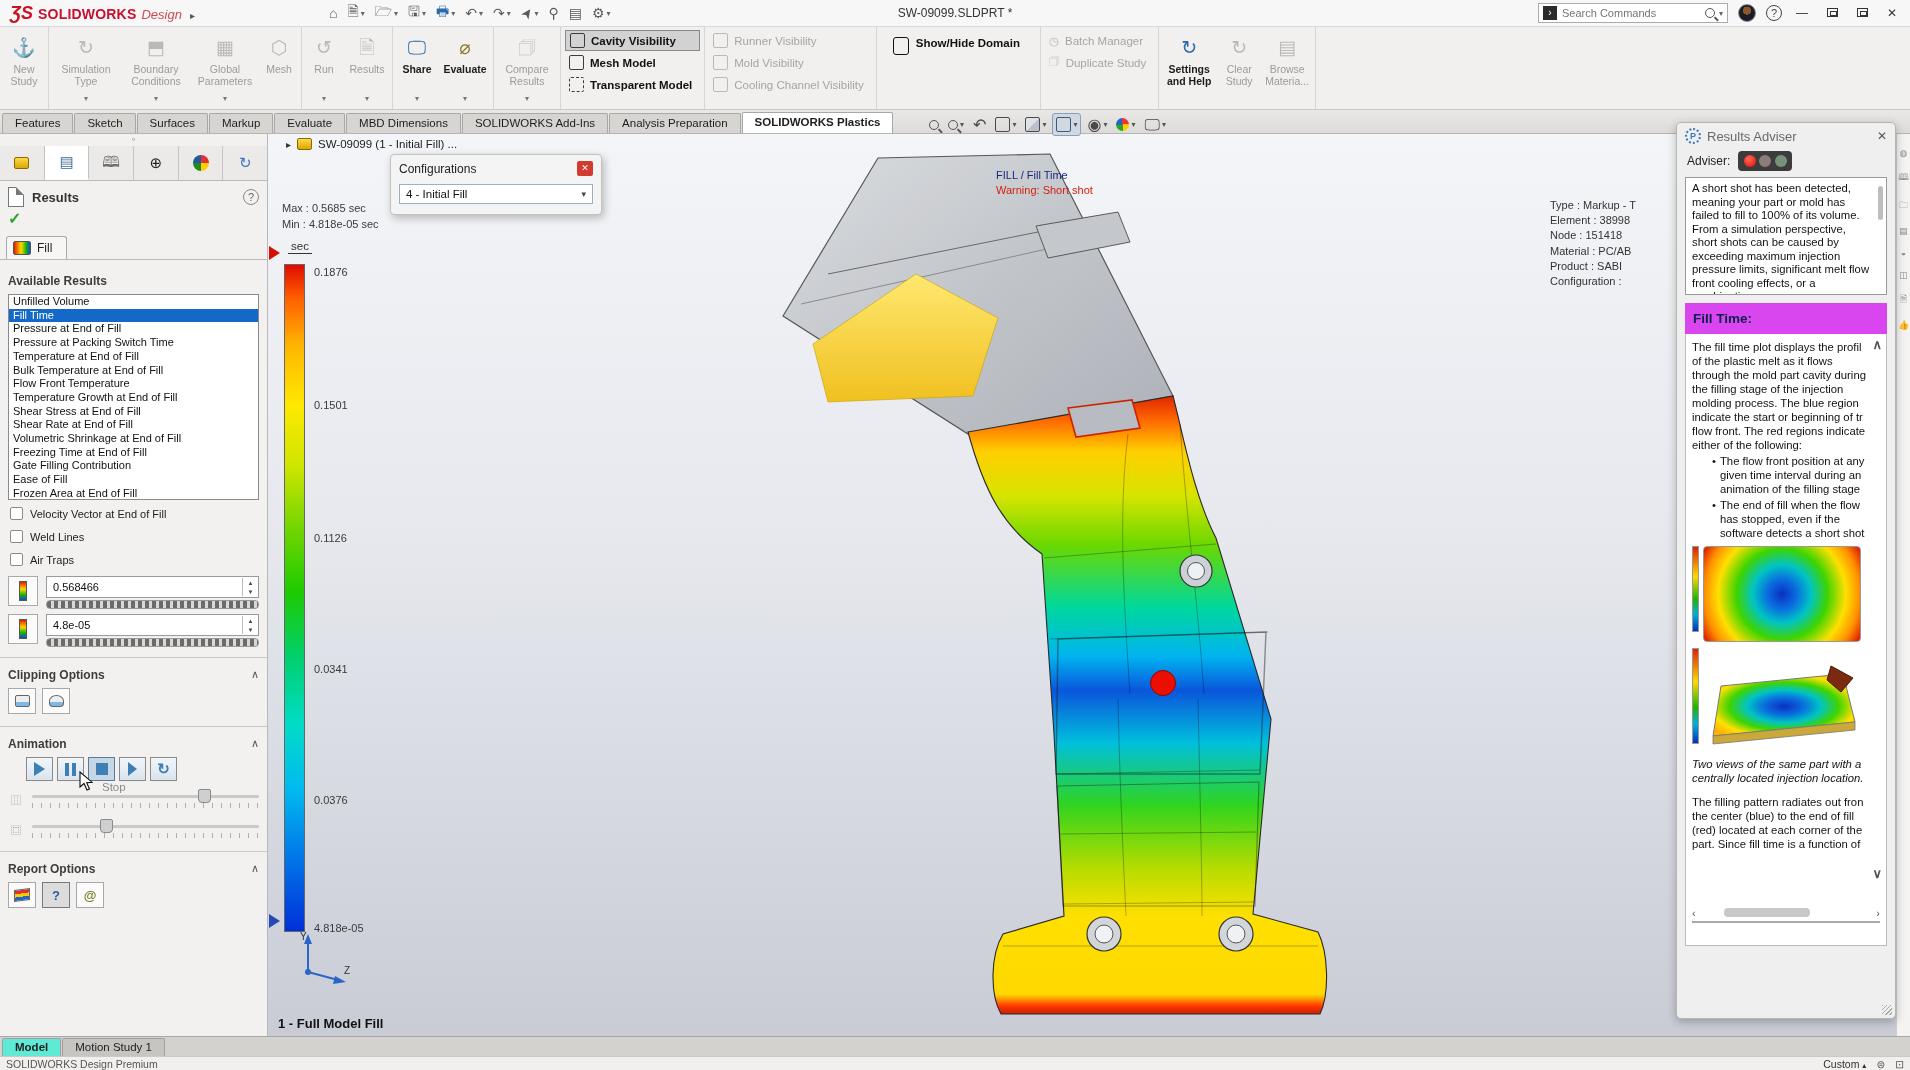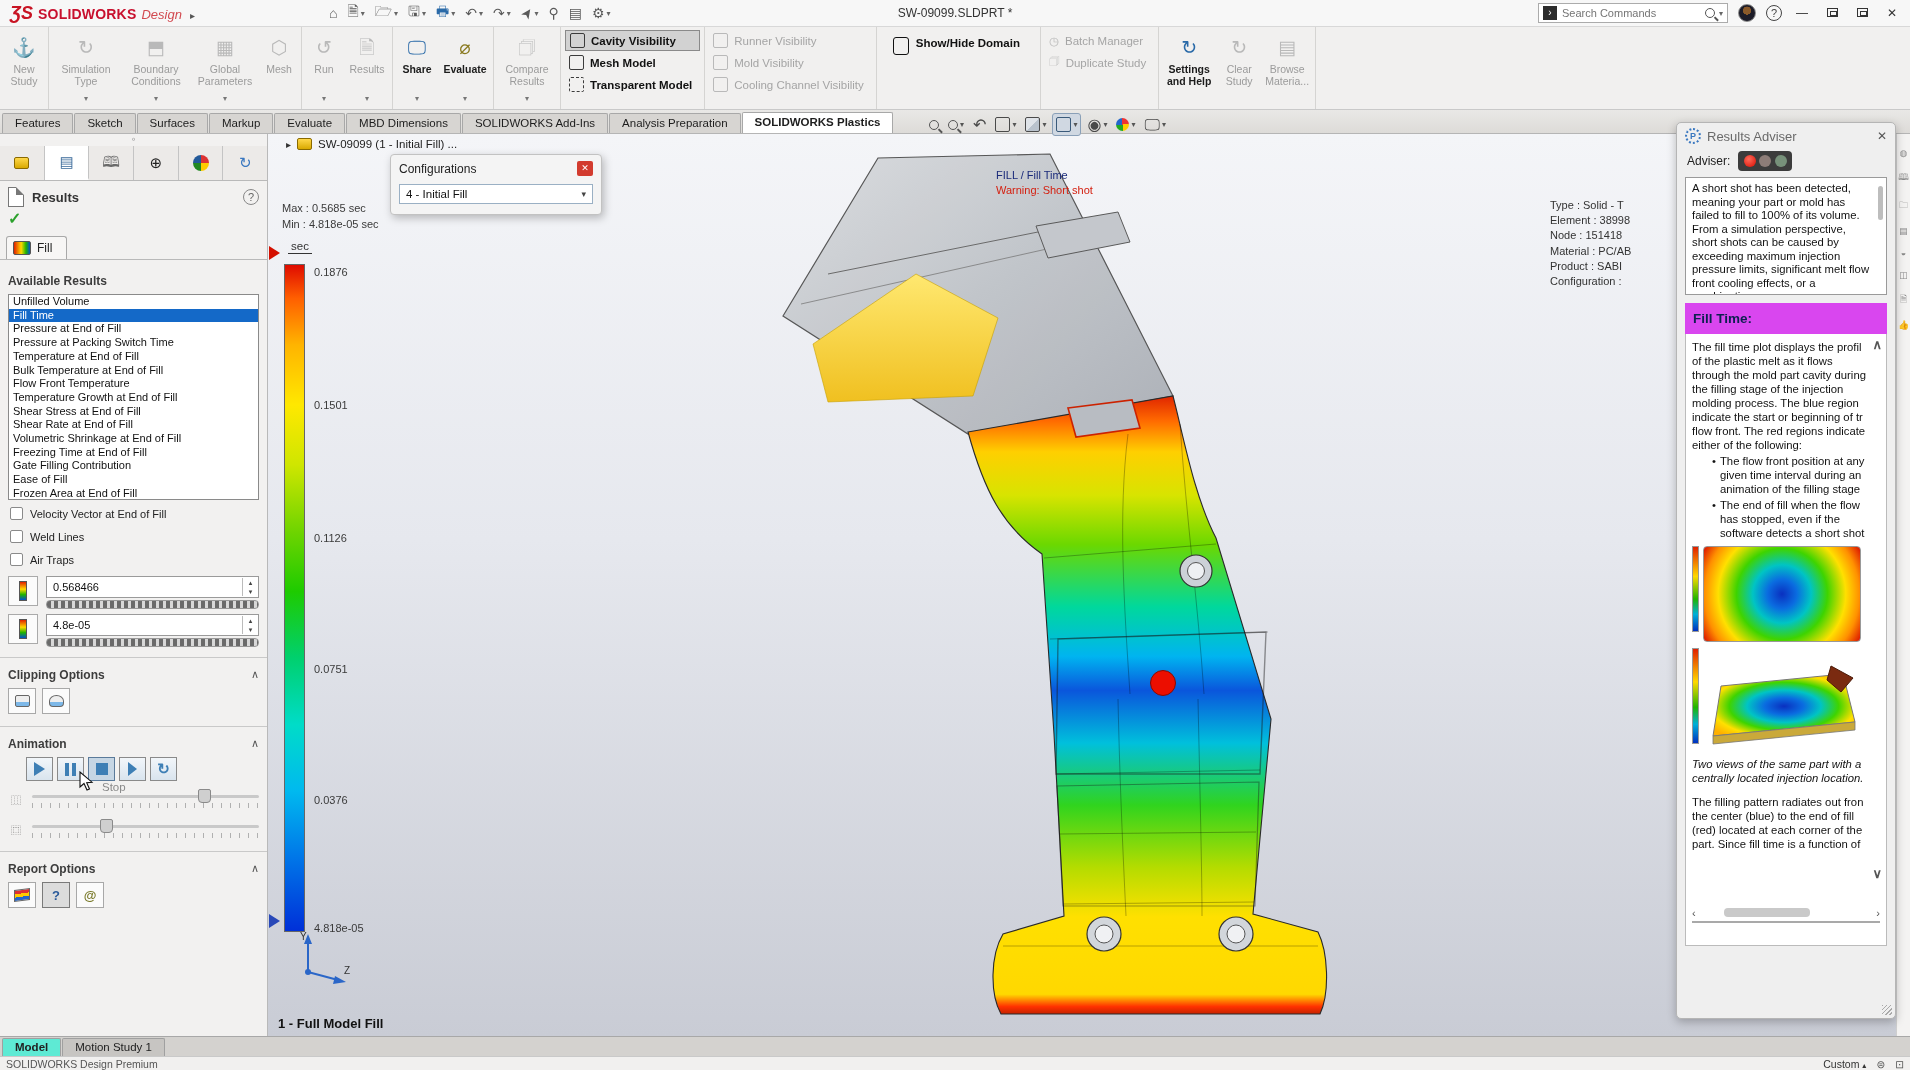--- a/index.html
+++ b/index.html
@@ -684,31 +684,31 @@
       <div>Min : 4.818e-05 sec</div>
     </div>
 
     <div class="legend-sec">sec</div>
     <div class="legendbar"></div>
     <span class="lg-mark red"></span>
     <span class="lg-mark blue"></span>
     <span class="lg-tick" style="top:132px;">0.1876</span>
     <span class="lg-tick" style="top:265px;">0.1501</span>
     <span class="lg-tick" style="top:398px;">0.1126</span>
-    <span class="lg-tick" style="top:529px;">0.0751</span>
+    <span class="lg-tick" style="top:529px;">0.0341</span>
     <span class="lg-tick" style="top:660px;">0.0376</span>
     <span class="lg-tick" style="top:788px;">4.818e-05</span>
 
     <div class="warn">
       <div class="w1">FILL / Fill Time</div>
       <div class="w2">Warning: Short shot</div>
     </div>
 
     <div style="position:absolute; left:1282px; top:64px; width:126px; overflow:hidden; font-size:11px; line-height:15.2px; color:#333; white-space:nowrap;">
-      <div>Type : Solid - T</div>
+      <div>Type : Markup - T</div>
       <div>Element : 38998</div>
       <div>Node : 151418</div>
       <div>Material : PC/AB</div>
       <div>Product : SABI</div>
       <div>Configuration :</div>
     </div>
 
     <svg class="triad" viewBox="0 0 60 64">
       <line x1="14" y1="44" x2="14" y2="14" stroke="#2a66c8" stroke-width="2"></line>
       <polygon points="14,6 10,16 18,16" fill="#2a66c8"></polygon>

